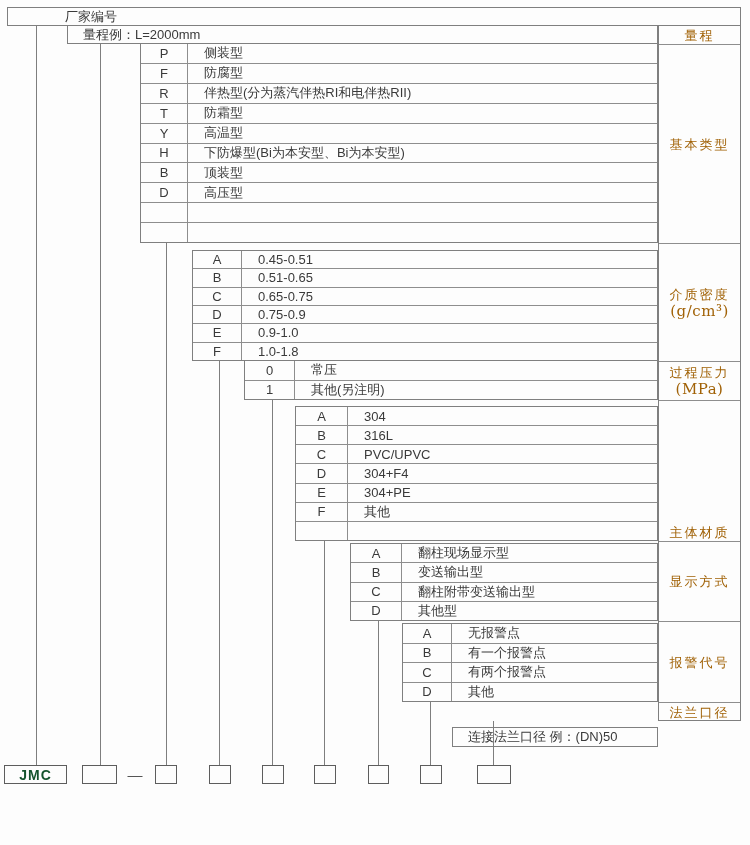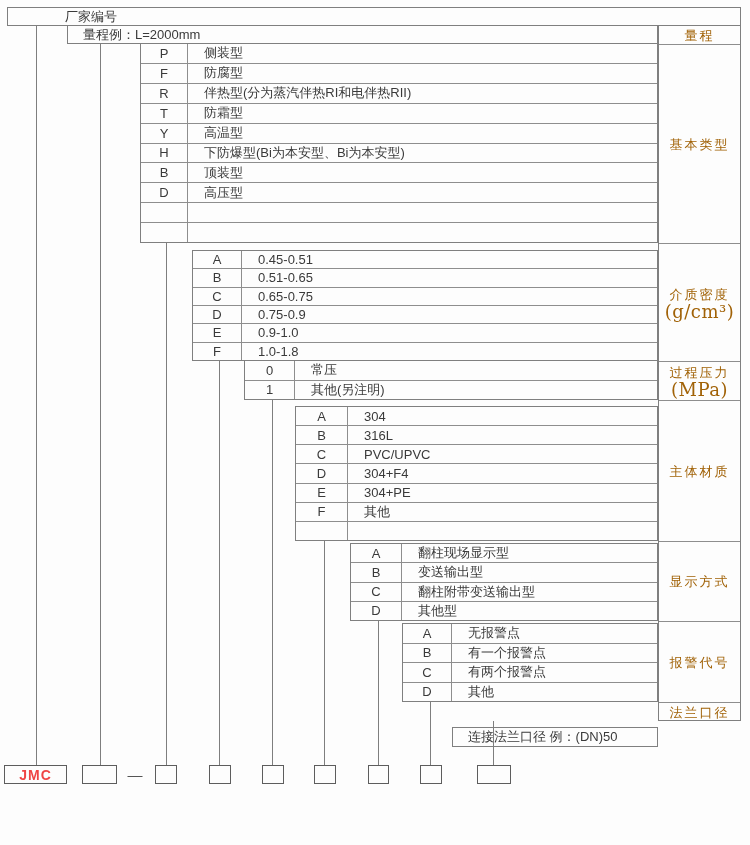--- a/index.html
+++ b/index.html
@@ -23,26 +23,26 @@
   .material .code{width:52px;}
   .display .code{width:51px;}
   .alarm .code{width:49px;}
   
   .labelcol{position:absolute;left:658px;top:25px;width:83px;height:696px;
     border:1px solid #7f7f7f;display:flex;flex-direction:column;
     font-family:"DejaVu Serif",serif;color:#a16207;font-size:13px;}
   .lcell{flex:none;display:flex;flex-direction:column;align-items:center;justify-content:center;
     border-bottom:1px solid #8e8e8e;letter-spacing:2px;line-height:17px;}
   .lcell:last-child{border-bottom:none;}
-  .lsub{letter-spacing:0.5px;font-size:18px;}
+  .lsub{letter-spacing:0.5px;font-size:15px;}
   
   .conn{position:absolute;width:1px;background:#7e7e7e;}
   
   .mbox{position:absolute;top:765px;height:19px;border:1px solid #5d5d5d;background:#fdfdfd;}
-  .mprefix{display:flex;align-items:center;justify-content:center;font-weight:bold;font-size:14px;color:#ef4444;letter-spacing:1px;}
+  .mprefix{display:flex;align-items:center;justify-content:center;font-weight:bold;font-size:14px;color:#14532d;letter-spacing:1px;}
   .mdash{position:absolute;top:765px;height:19px;display:flex;align-items:center;justify-content:center;color:#555;font-size:15px;}
   
   .note{position:absolute;left:8px;top:786px;width:738px;color:#ea1010;font-weight:bold;
     font-size:19px;line-height:27px;letter-spacing:0.5px;}
 </style>
 </head>
 <body>
 
 <div id="stage">
 
@@ -62,21 +62,21 @@
         <span>基本类型</span>
       </div>
     <div class="lcell" style="height:118px;">
       <span>介质密度</span>
       <span class="lsub">(g/cm³)</span>
     </div>
     <div class="lcell" style="height:39px;">
       <span>过程压力</span>
       <span class="lsub">(MPa)</span>
     </div>
-    <div class="lcell" style="height:141px;">
+    <div class="lcell" style="height:141px;justify-content:flex-end;">
         <span>主体材质</span>
       </div>
     <div class="lcell" style="height:80px;">
         <span>显示方式</span>
       </div>
     <div class="lcell" style="height:81px;">
         <span>报警代号</span>
       </div>
     <div class="lcell" style="height:19px;">
         <span>法兰口径</span>

